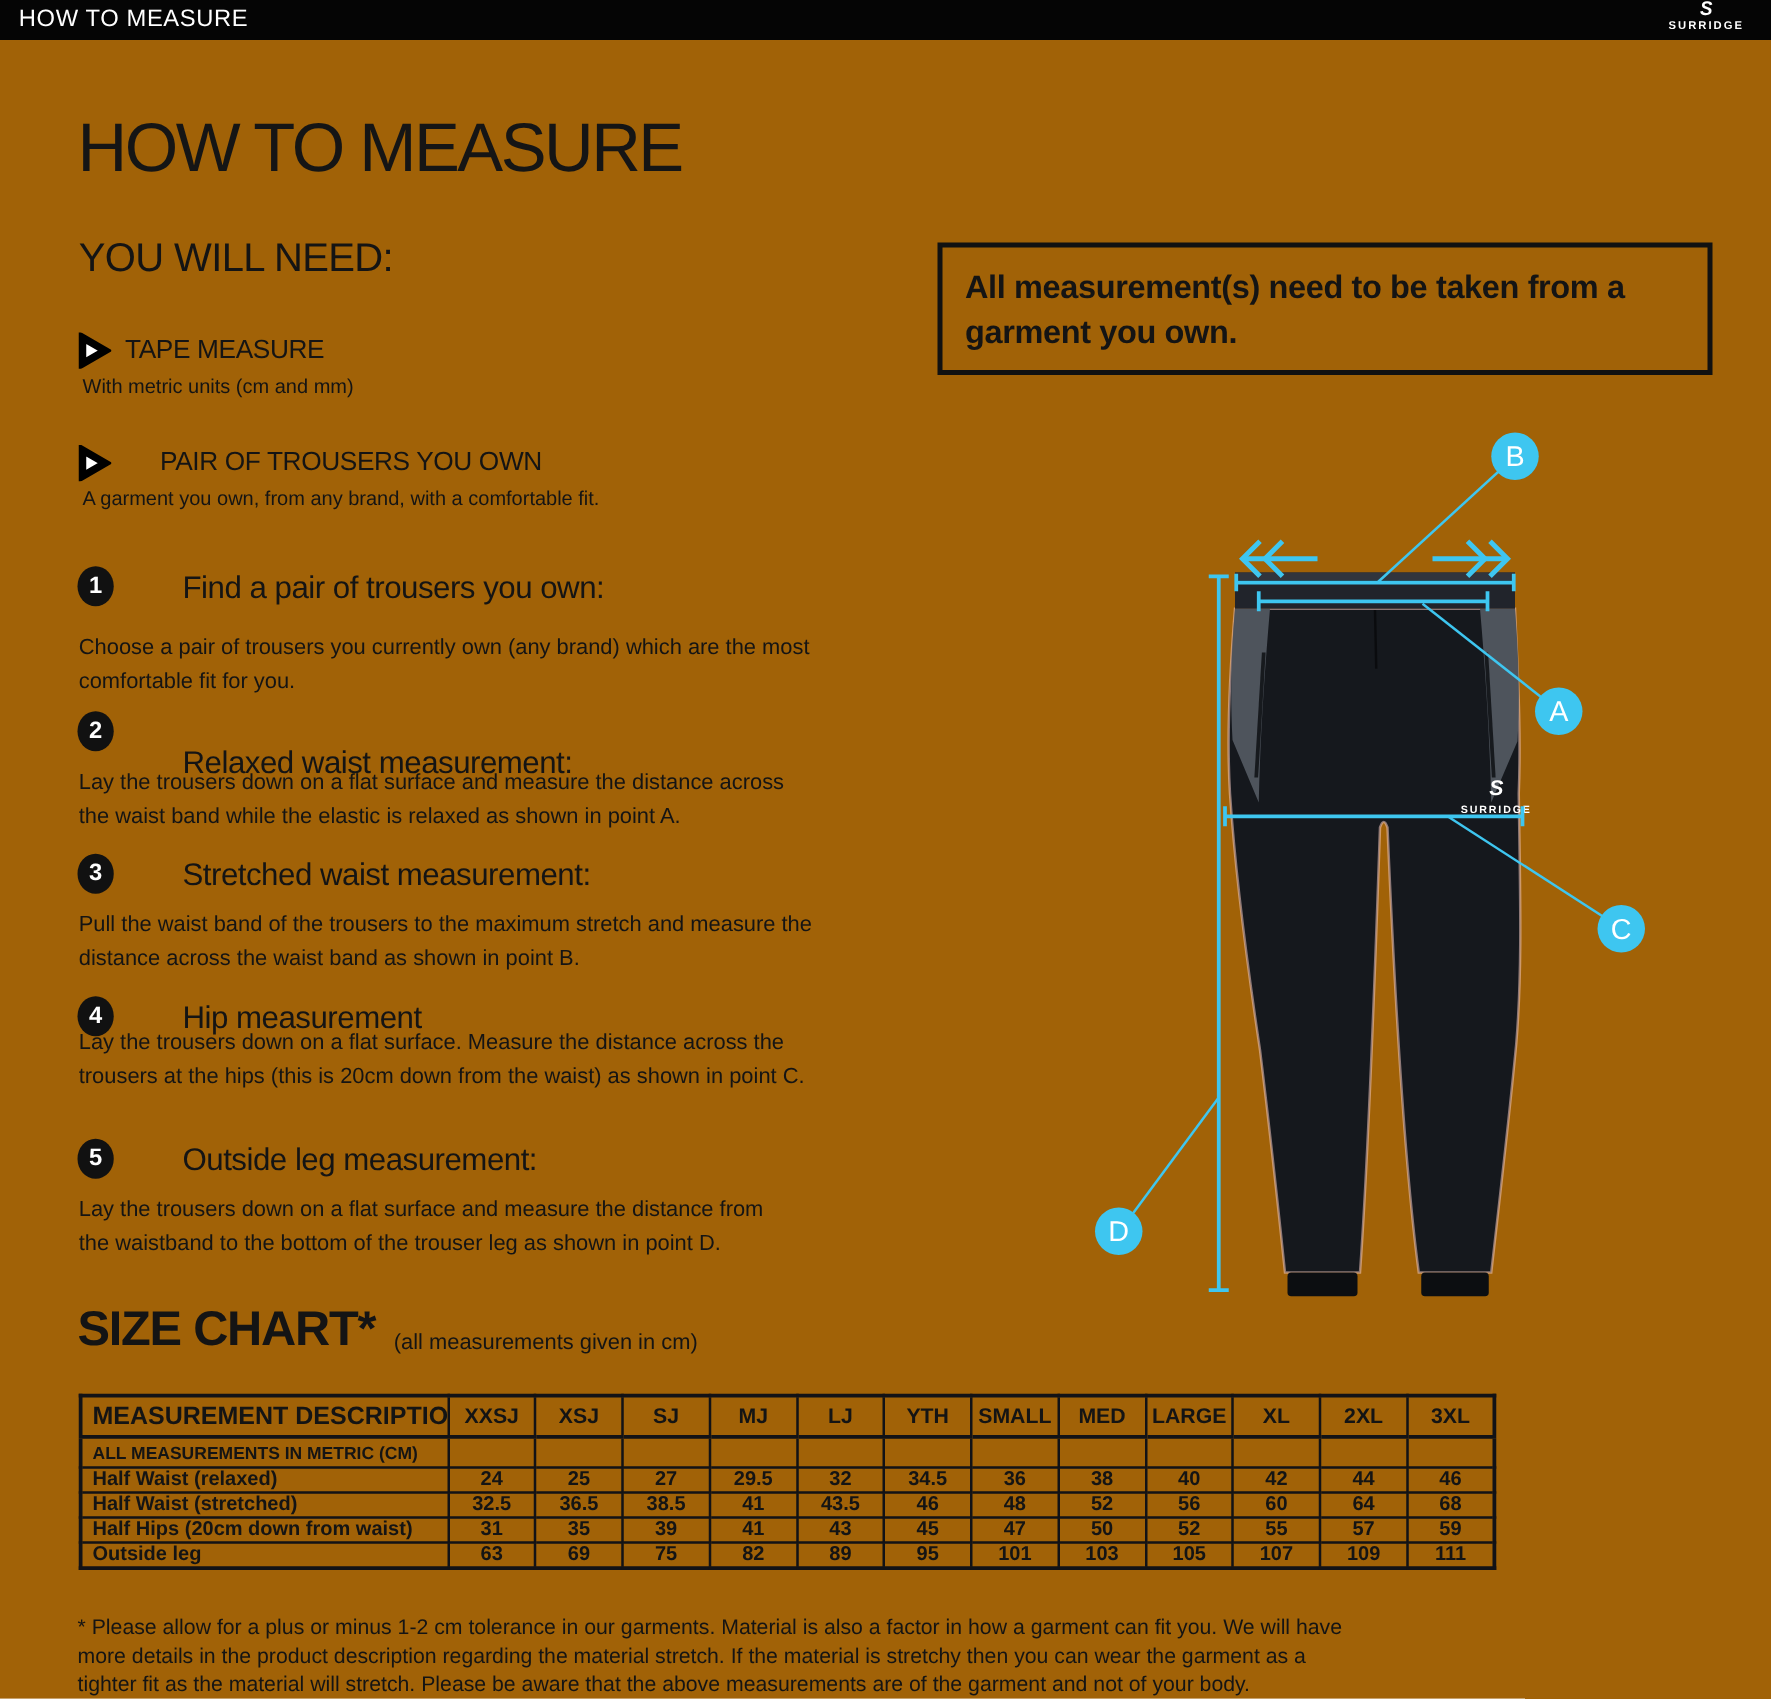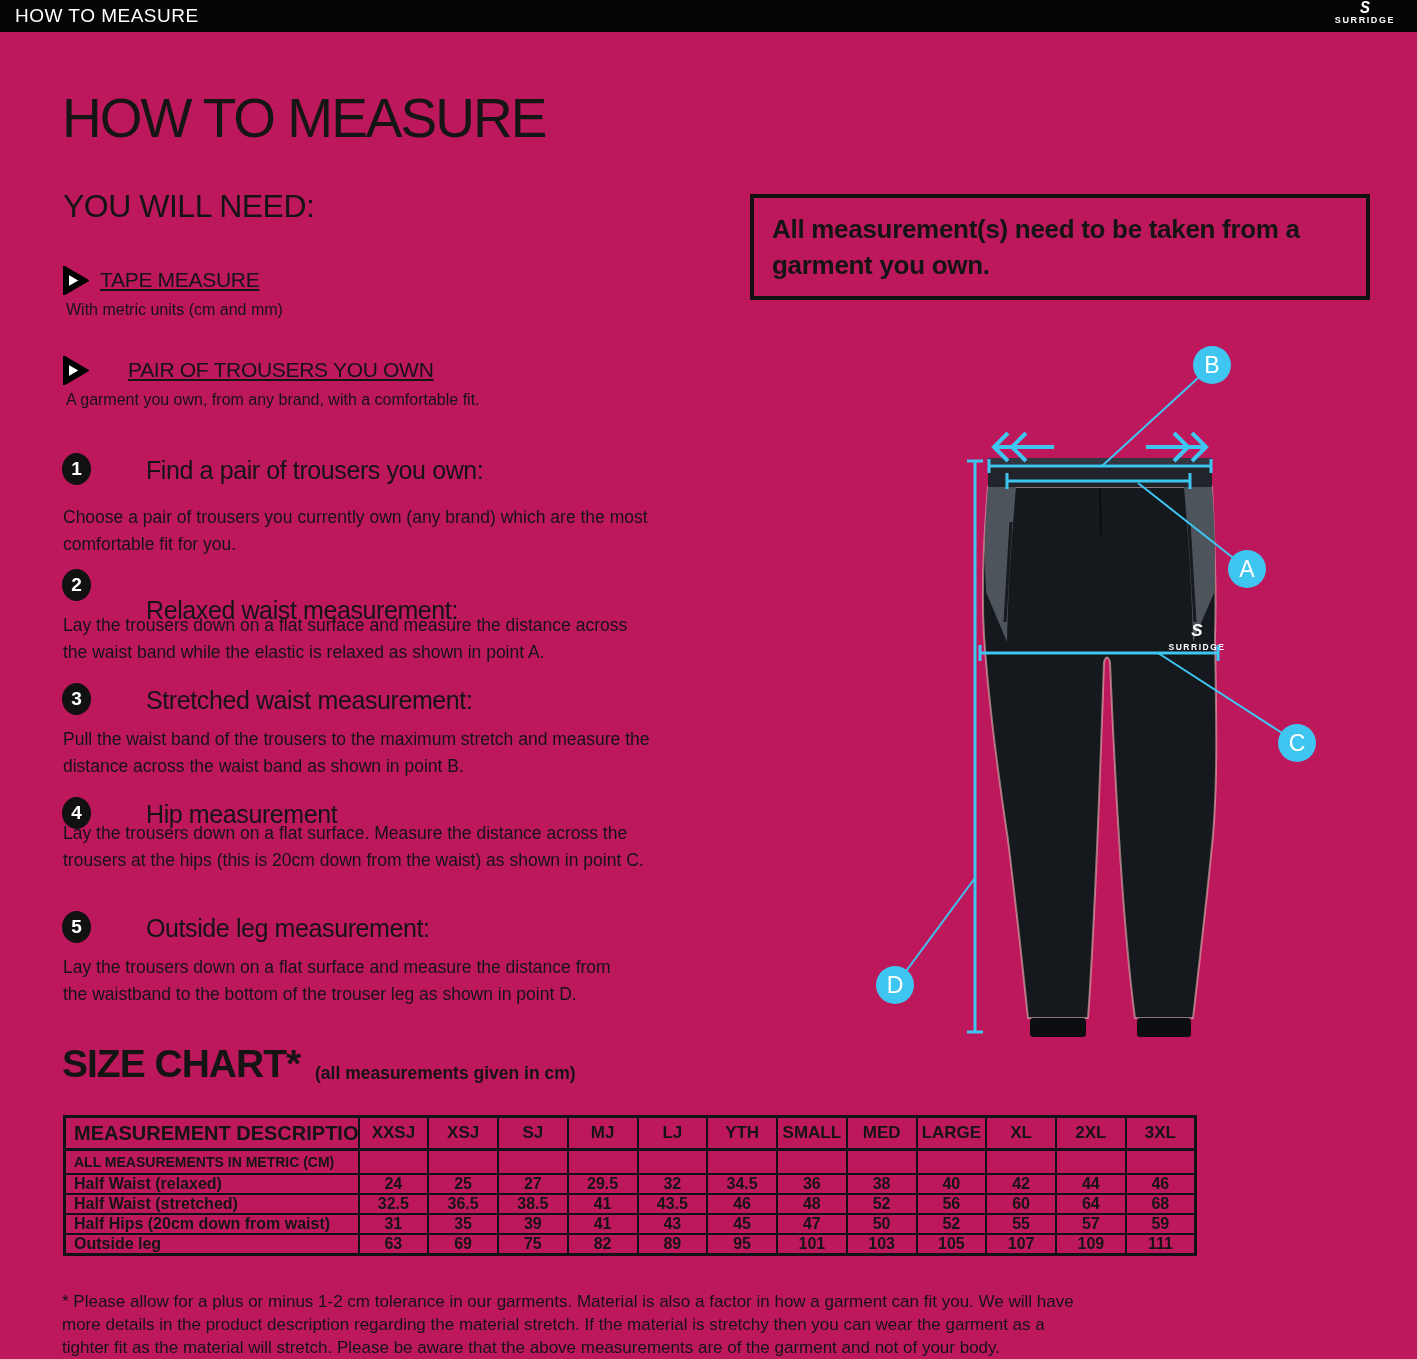--- a/index.html
+++ b/index.html
@@ -1,49 +1,49 @@
 <!DOCTYPE html>
 <html><head>
 <meta charset="utf-8">
 <style>
   * { margin:0; padding:0; box-sizing:border-box; }
   html,body { background:#ffffff; }
   body { font-family:"Liberation Sans", sans-serif; color:#141414; }
-  #canvas { position:relative; width:1417px; height:1359px; background:#be185d; overflow:hidden; }
+  #canvas { position:relative; width:1417px; height:1359px; background:#a16207; overflow:hidden; }
 
   
   .topbar { position:absolute; left:0; top:0; width:1417px; height:32px; background:#050505; }
   .topbar-title { position:absolute; left:15px; top:5px; color:#fff; font-size:19px; font-weight:500; letter-spacing:.5px; }
   .brand { position:absolute; right:12px; top:1px; width:80px; height:30px; text-align:center; color:#fff; }
   .brand-mark { display:block; font-size:15px; font-weight:800; line-height:14px; font-style:italic; transform:scaleY(1.05); }
   .brand-text { display:block; font-size:9px; font-weight:700; letter-spacing:1.6px; line-height:11px; }
 
   
   .h1 { position:absolute; left:62px; top:86px; font-size:55px; font-weight:400; letter-spacing:-2px; color:#151515; }
   .ywn { position:absolute; left:63px; top:188px; font-size:32px; font-weight:400; letter-spacing:-.5px; }
 
   .tri { position:absolute; width:27px; height:29px; }
-  .need-label { position:absolute; font-size:21px; font-weight:500; letter-spacing:-.3px;text-decoration:underline; }
+  .need-label { position:absolute; font-size:21px; font-weight:500; letter-spacing:-.3px; }
   .need-note { position:absolute; font-size:16px; font-weight:400; }
 
   .badge { position:absolute; width:29px; height:32px; background:#111; border-radius:50%; color:#fff;
            font-size:19px; font-weight:700; text-align:center; line-height:32px; }
   .step-title { position:absolute; font-size:25px; font-weight:500; letter-spacing:-.4px;margin-left:47px; }
   .step-body { position:absolute; font-size:17.5px; line-height:27px; font-weight:400; white-space:pre-line; width:660px; }
 
   
   .notice { position:absolute; left:750px; top:194px; width:620px; height:106px; border:4px solid #111;
             padding:13px 18px; font-size:26px; font-weight:700; line-height:36px; letter-spacing:-.3px; white-space:pre-line; }
 
   
   .diagram { position:absolute; left:858px; top:330px; width:520px; height:725px; }
 
   
   .sc-head { position:absolute; left:62px; top:1042px; font-size:39px; font-weight:700; letter-spacing:-1px; }
-  .sc-sub { position:absolute; left:315px; top:1063px; font-size:17.5px; font-weight:700; }
+  .sc-sub { position:absolute; left:315px; top:1063px; font-size:17.5px; font-weight:400; }
 
   table.sizes { position:absolute; left:63px; top:1115px; width:1134px; border-collapse:collapse;
                 table-layout:fixed; border:3px solid #121216; }
   table.sizes th, table.sizes td { border:2px solid #121216; padding:0 4px; text-align:center; overflow:hidden; white-space:nowrap; }
   tr.hdr th { height:33px; font-size:17px; font-weight:700; }
   tr.hdr th.desc { font-size:20px; text-align:left; padding-left:8px; border-bottom-width:3px; }
   tr.hdr th { border-bottom-width:3px; }
   tr.metric td { height:24px; font-size:14px; font-weight:700; text-align:left; padding-left:8px; }
   tr.data td { height:16px; font-size:16px; font-weight:700; }
   tr.data td.lbl { text-align:left; padding-left:8px; font-weight:700; }

